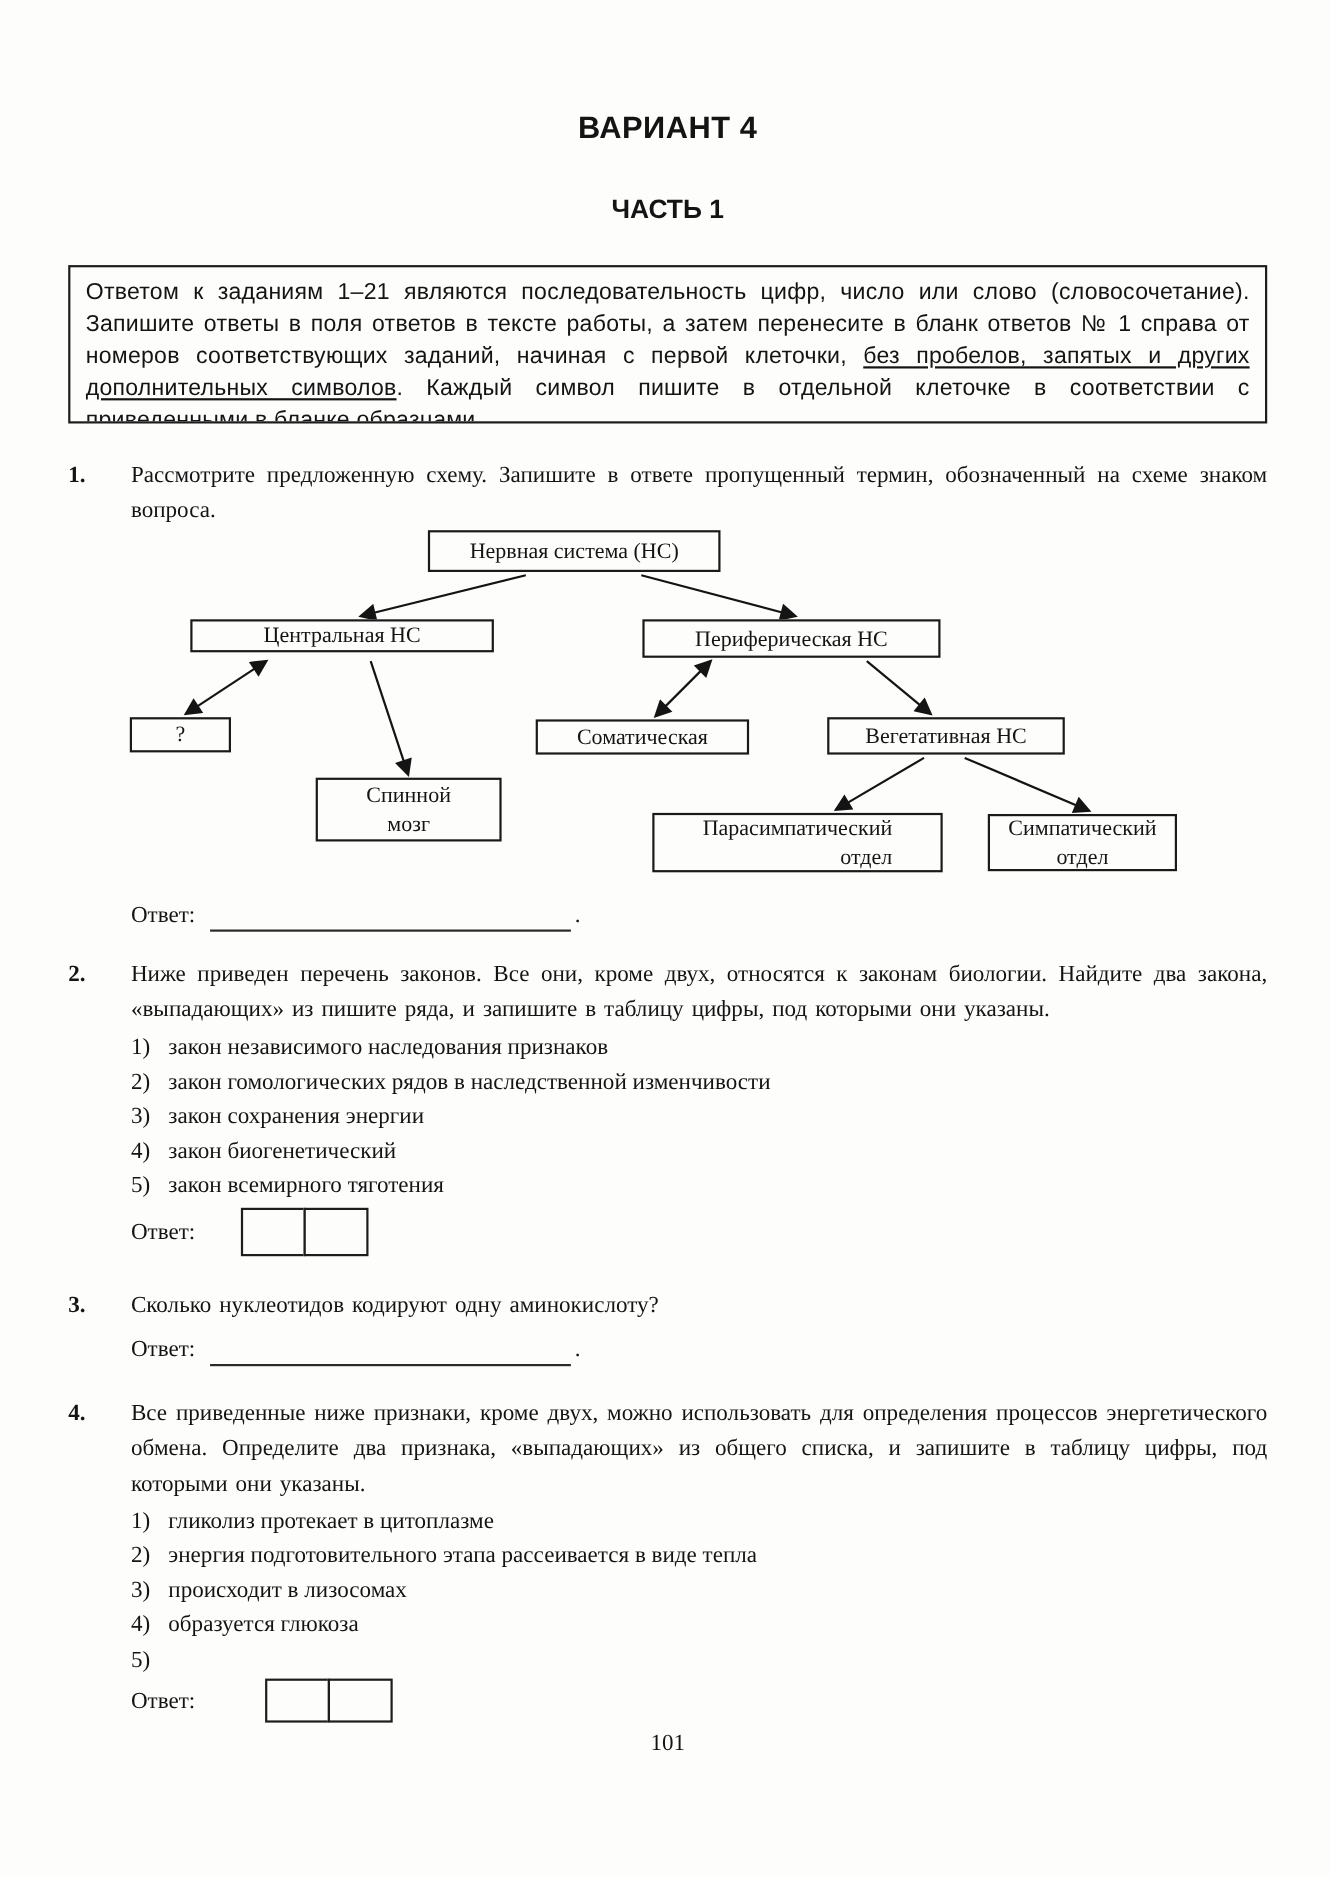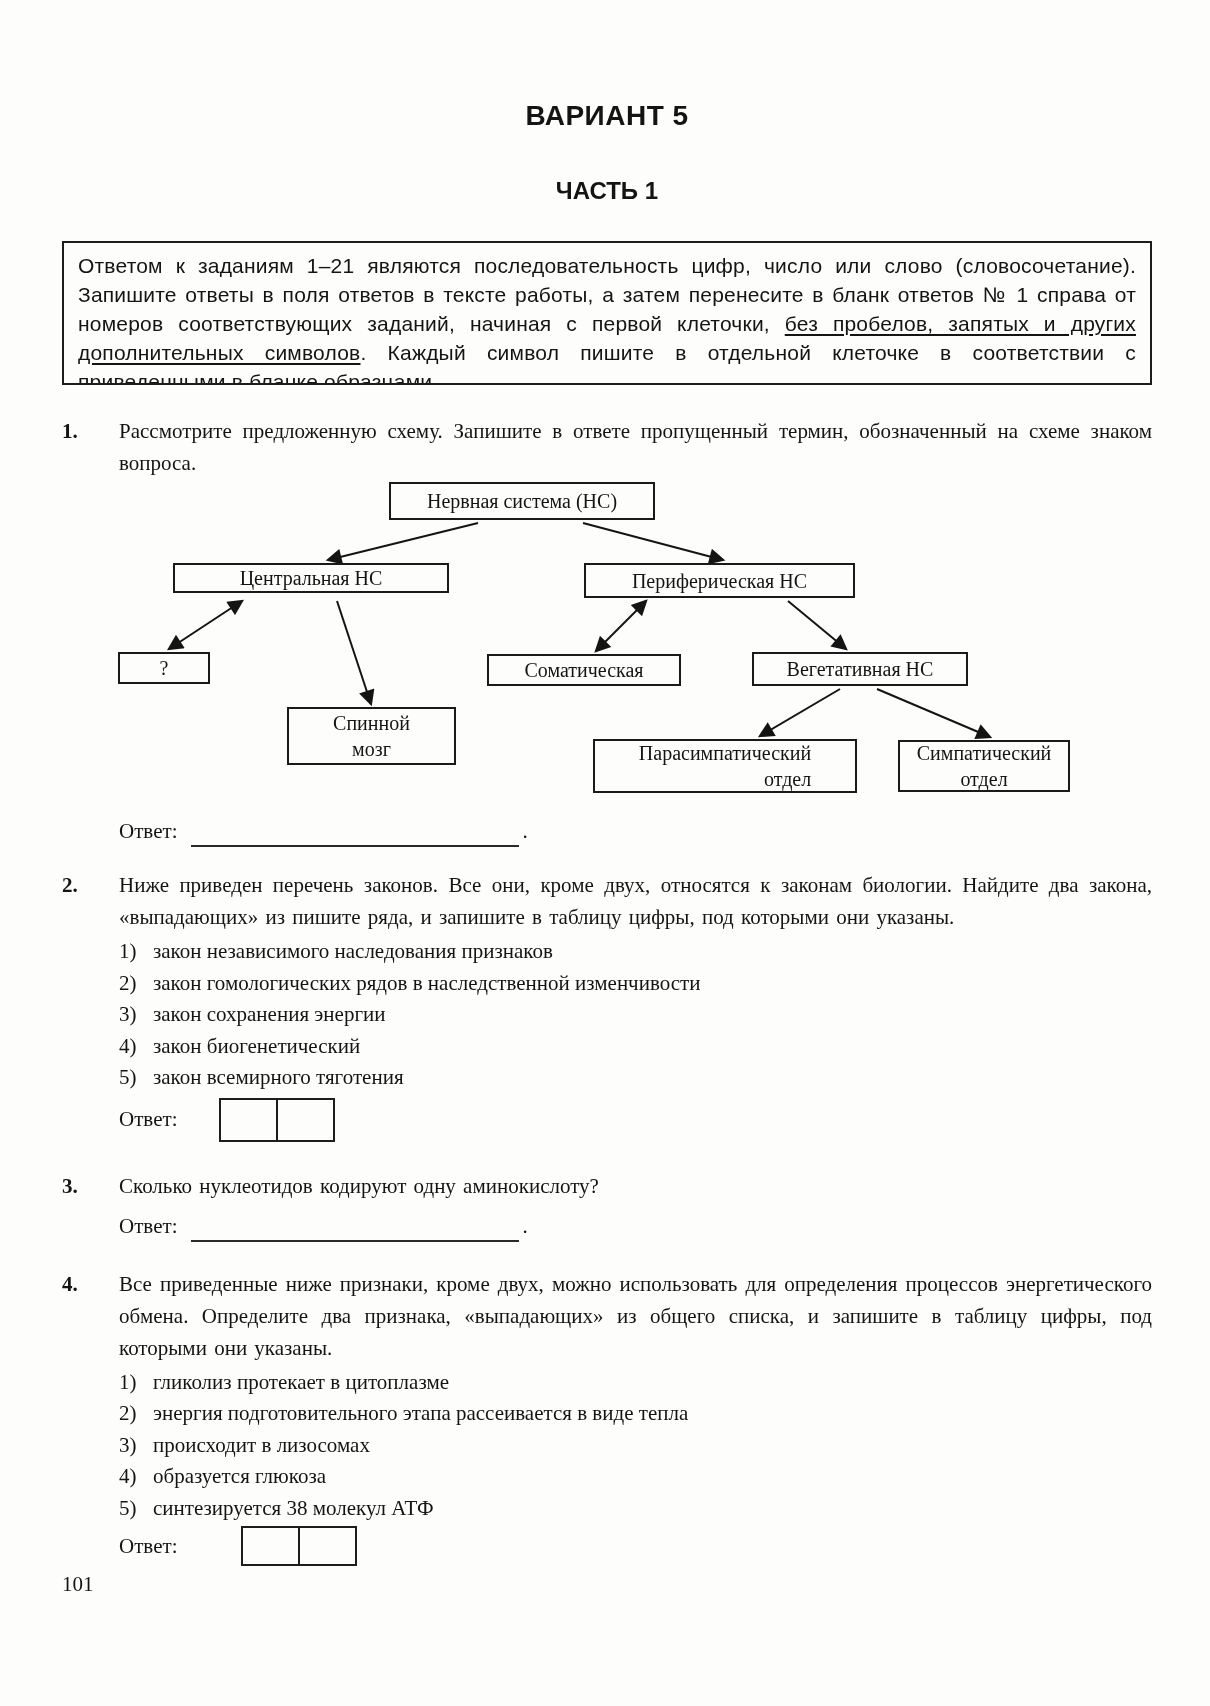--- a/index.html
+++ b/index.html
@@ -105,30 +105,31 @@
   .cells-4 .cells { margin-left:64px; }
   .cell {
     width:59px; height:44px;
     border:2px solid #1d1d1d;
     background:#fdfdfc;
   }
   .cells-4 .cell { height:40px; }
   .cell + .cell { margin-left:-2px; }
 
   .page-number {
+    text-align:center;
     font-size:21px;
     margin-top:6px;
   }
 </style>
 </head>
 <body>
 
 <div class="page">
 
-  <div class="variant-title">ВАРИАНТ 5</div>
+  <div class="variant-title">ВАРИАНТ 4</div>
 
   <div class="part-title">ЧАСТЬ 1</div>
 
   <div class="instruction-box"><span>Ответом к заданиям 1–21 являются последовательность цифр, число или слово (словосочетание). Запишите ответы в поля ответов в тексте работы, а затем перенесите в бланк ответов № 1 справа от номеров соответствующих заданий, начиная с первой клеточки, </span><span class="u">без пробелов, запятых и других дополнительных символов</span><span>. Каждый символ пишите в отдельной клеточке в соответствии с приведенными в бланке образцами.</span></div>
 
   <div class="question q1">
     <div class="qnum">1.</div>
     <div class="qtext">Рассмотрите предложенную схему. Запишите в ответе пропущенный термин, обозначенный на схеме знаком вопроса.</div>
   </div>
 
@@ -228,21 +229,20 @@
     <div class="list-item">
         <span class="li-n">3)</span>
         <span>происходит в лизосомах</span>
       </div>
     <div class="list-item">
         <span class="li-n">4)</span>
         <span>образуется глюкоза</span>
       </div>
     <div class="list-item">
         <span class="li-n">5)</span>
-        <span>синтезируется 38 молекул АТФ</span>
       </div>
   </div>
   <div class="answer-cells-row cells-4">
     <span>Ответ:</span>
     <span class="cells">
       <span class="cell"></span>
       <span class="cell"></span>
     </span>
   </div>
 

